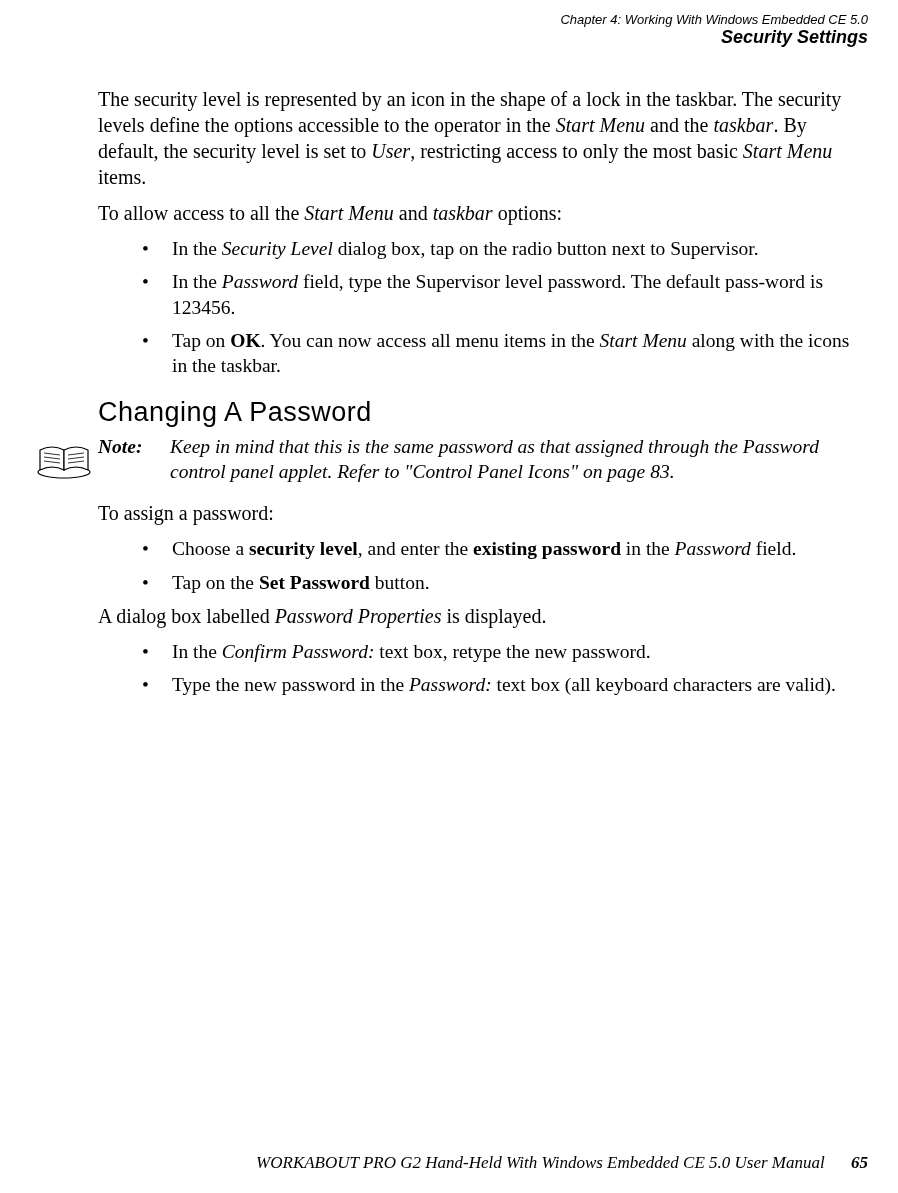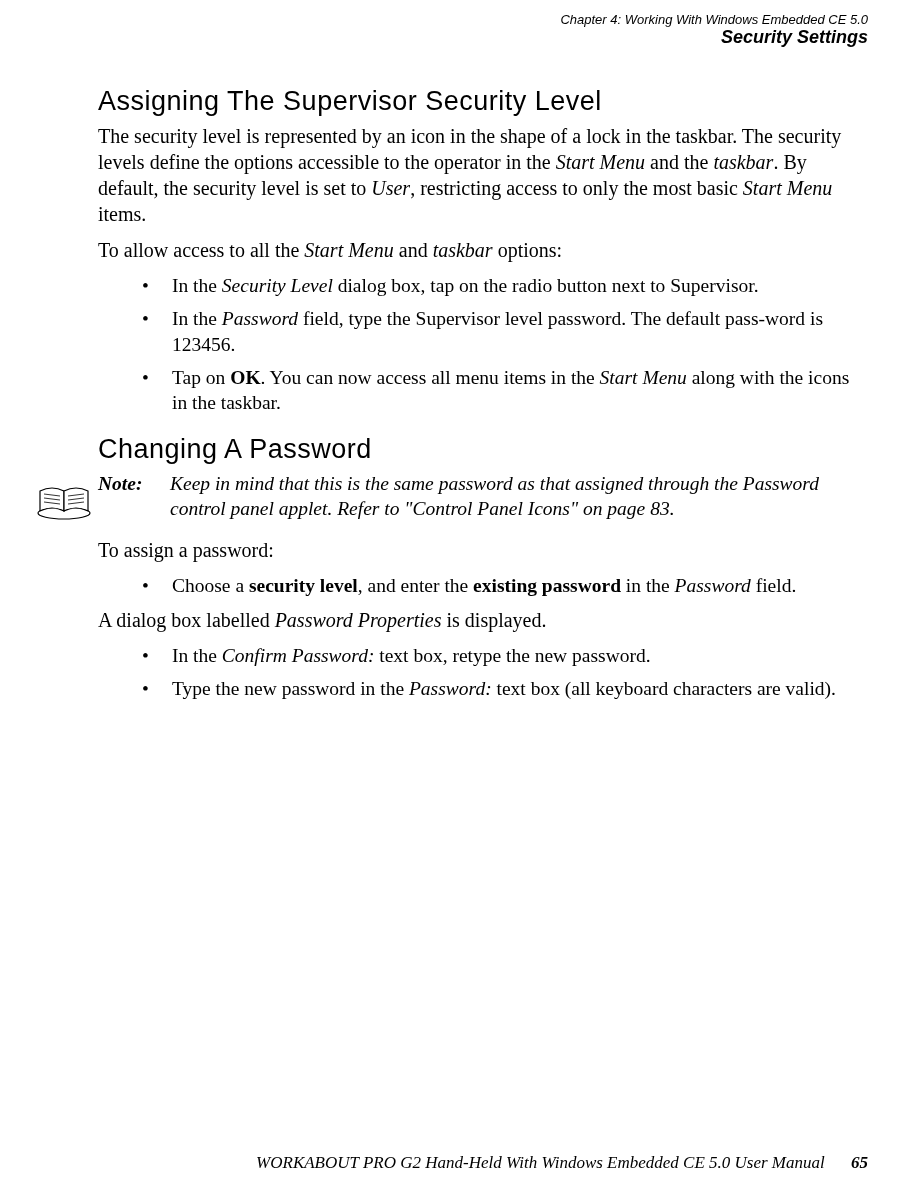--- a/index.html
+++ b/index.html
@@ -55,21 +55,21 @@
       content: "•";
       position: absolute;
       left: 44px;
       top: 0;
     }
     .italic { font-style: italic; }
     .bold { font-weight: bold; }
     .section2 { margin-top: 18px; }
     .note-row {
       display: flex;
-      align-items: flex-end;
+      align-items: center;
       margin-bottom: 16px;
       margin-left: -62px;
     }
     .note-icon {
       width: 56px;
       height: 40px;
       flex-shrink: 0;
       margin-right: 6px;
       margin-top: 2px;
     }
@@ -102,21 +102,20 @@
 </head>
 <body>
 
 <div class="header">
   <div class="header-line1">Chapter 4: Working With Windows Embedded CE 5.0</div>
   <div class="header-line2">Security Settings</div>
 </div>
 
 <div class="content">
 
-  <div class="h2">Assigning The Supervisor Security Level</div>
 
   <div class="para">
     <span>The security level is represented by an icon in the shape of a lock in the taskbar. The security levels define the options accessible to the operator in the </span><span class="italic">Start Menu</span><span> and the </span><span class="italic">taskbar</span><span>. By default, the security level is set to </span><span class="italic">User</span><span>, restricting access to only the most basic </span><span class="italic">Start Menu</span><span> items.</span>
   </div>
 
   <div class="para">
     <span>To allow access to all the </span><span class="italic">Start Menu</span><span> and </span><span class="italic">taskbar</span><span> options:</span>
   </div>
 
   <ul class="ul">
@@ -150,20 +149,23 @@
         <span class="note-label">Note:</span><span class="note-body">Keep in mind that this is the same password as that assigned through the Password control panel applet. Refer to "Control Panel Icons" on page 83.</span>
       </div>
     </div>
 
     <div class="para">To assign a password:</div>
 
     <ul class="ul">
       <li class="li">
         <span>Choose a </span><span class="bold">security level</span><span>, and enter the </span><span class="bold">existing password</span><span> in the </span><span class="italic">Password</span><span> field.</span>
       </li>
+      <li class="li">
+        <span>Tap on the </span><span class="bold">Set Password</span><span> button.</span>
+      </li>
     </ul>
 
     <div class="para">
       <span>A dialog box labelled </span><span class="italic">Password Properties</span><span> is displayed.</span>
     </div>
 
     <ul class="ul">
       <li class="li">
         <span>In the </span><span class="italic">Confirm Password:</span><span> text box, retype the new password.</span>
       </li>

